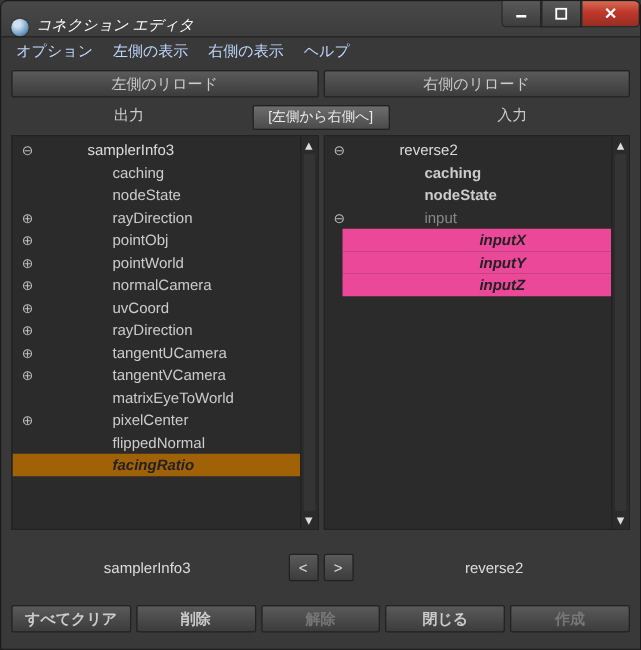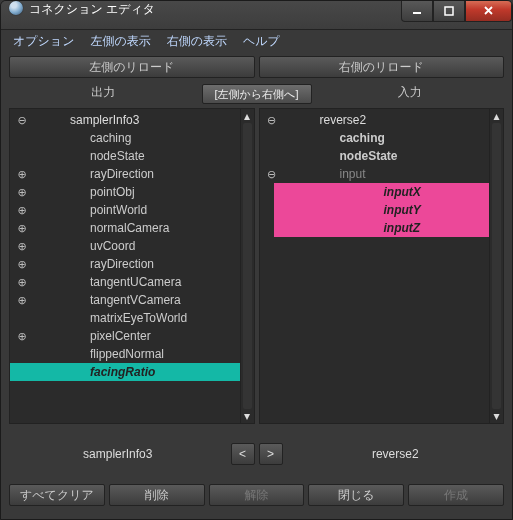--- a/index.html
+++ b/index.html
@@ -1,18 +1,18 @@
 <!DOCTYPE html>
 <html><head>
 <meta charset="utf-8">
 <style>
   * { box-sizing: border-box; margin: 0; padding: 0; }
   body { font-family: "Segoe UI", Tahoma, sans-serif; font-size: 12px; background: #393939; color: #ccc; user-select: none; }
   .window { width: 513px; height: 520px; background: #393939; border: 1px solid #1b1b1b; border-radius: 6px 6px 0 0; overflow: hidden; display: flex; flex-direction: column; }
-  .titlebar { height: 29px; background: linear-gradient(#484848,#3d3d3d); display: flex; align-items: flex-start; padding: 0 0 0 8px; border-bottom: 1px solid #222; }
+  .titlebar { height: 29px; background: linear-gradient(#484848,#3d3d3d); display: flex; align-items: flex-end; padding: 0 0 0 8px; border-bottom: 1px solid #222; font-style: italic; }
   .titlebar .favicon { width: 14px; height: 14px; background: radial-gradient(circle at 35% 30%, #d0e0ef 20%, #7faacd 55%, #3d5a78 95%); border-radius: 50%; margin-right: 6px; box-shadow: 0 0 1px #000; }
   .titlebar .title { color: #fff; font-size: 12px; flex: 1; }
   .winbtns { display: flex; height: 100%; }
   .winbtn { width: 32px; height: 22px; margin-top: -1px; display: flex; align-items: center; justify-content: center; background: linear-gradient(#5a5a5a,#3d3d3d); border: 1px solid #222; border-top: none; }
   .winbtn svg { display: block; }
   .winbtn.close { width: 47px; background: linear-gradient(#d9725a,#c0392b 45%,#962d22); border-radius: 0 0 4px 0; }
   .winbtn.min { border-radius: 0 0 0 4px; }
   .menubar { height: 22px; display: flex; align-items: flex-end; padding: 0 6px; gap: 4px; }
   .menubar span { color: #c0d9ff; padding: 2px 6px; font-size: 12px; cursor: default; }
   .topbuttons { display: flex; gap: 4px; padding: 4px 8px 4px 8px; }
@@ -28,31 +28,31 @@
   .scrollbtn { height: 14px; display: flex; align-items: center; justify-content: center; color: #ddd; }
   .scrolltrack { flex: 1; background: #343434; margin: 0 2px; border-radius: 2px; }
   .row { display: flex; align-items: center; height: 18px; padding-left: 4px; color: #ccc; }
   .row .exp { width: 16px; text-align: center; color: #bbb; font-size: 11px; }
   .row .label { white-space: nowrap; font-size: 12px; }
   .row.top .label { color: #ddd; }
   .row.child { }
   .row.child .label { padding-left: 60px; }
   .row.bold .label { font-weight: bold; }
   .row.italic .label { font-style: italic; }
-  .row.selected { background: #14b8a6; color: #222; }
+  .row.selected { background: #a16207; color: #222; }
   .row.selected .label { color: #222; }
   .row.childsel { background: #ec4899; color: #222; margin-left: 14px; }
   .row.childsel .label { color: #222; padding-left: 90px; font-style: italic; font-weight: bold; }
   .row.greyed .label { color: #888; }
 
   .footer-row { display: flex; align-items: center; justify-content: center; padding: 10px 8px 6px 8px; gap: 4px; height: 56px; }
   .footer-side { flex: 1; text-align: center; color: #ddd; font-size: 12px; }
   .navbtns { display: flex; gap: 4px; }
   .navbtn { width: 24px; height: 22px; background: linear-gradient(#5a5a5a,#3c3c3c); border: 1px solid #222; border-radius: 2px; color: #ddd; display: flex; align-items: center; justify-content: center; font-size: 12px; }
-  .botbuttons { display: flex; gap: 4px; padding: 4px 8px 8px 8px; }
+  .botbuttons { display: flex; gap: 4px; padding: 4px 8px 8px 8px; font-weight: bold; }
   .bbtn { flex: 1; height: 22px; background: linear-gradient(#5a5a5a,#3c3c3c); border: 1px solid #222; border-radius: 2px; color: #ccc; text-align: center; line-height: 20px; font-size: 12px; }
   .bbtn.disabled { color: #777; }
 </style>
 </head>
 <body>
 
 <div class="window">
   <div class="titlebar">
     <div class="favicon"></div>
     <div class="title">コネクション エディタ</div>

